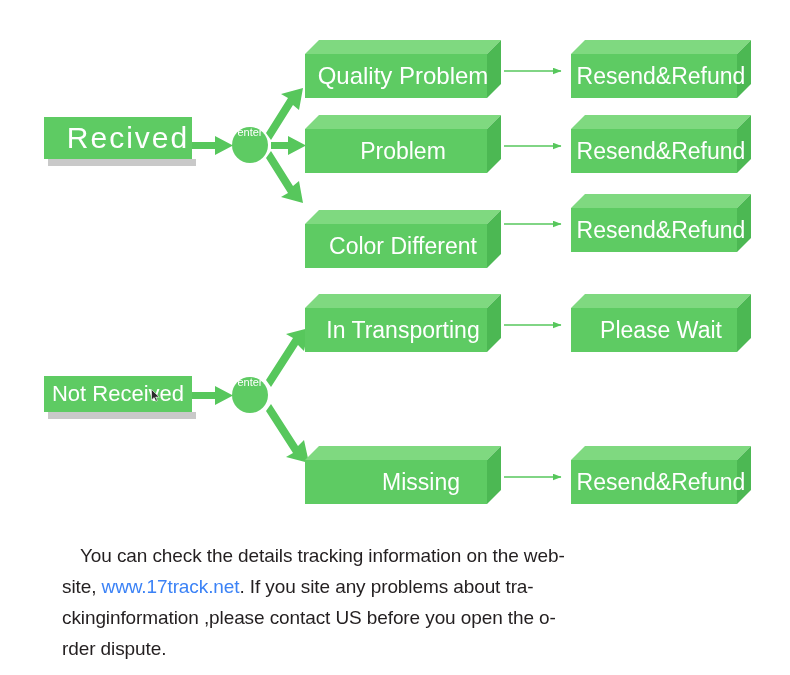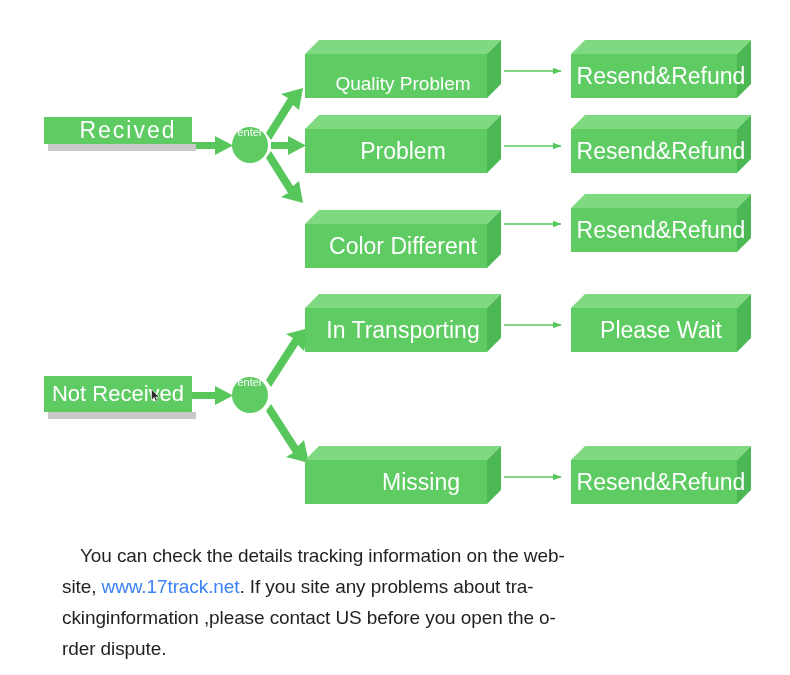--- a/index.html
+++ b/index.html
@@ -166,21 +166,21 @@
       <line x1="504" y1="224" x2="561" y2="224" stroke="#57C75C" stroke-width="1.6" marker-end="url(#thinHead)"></line>
     </g>
     <g>
       <line x1="504" y1="325" x2="561" y2="325" stroke="#57C75C" stroke-width="1.6" marker-end="url(#thinHead)"></line>
     </g>
     <g>
       <line x1="504" y1="477" x2="561" y2="477" stroke="#57C75C" stroke-width="1.6" marker-end="url(#thinHead)"></line>
     </g>
   </svg>
 
-  <div class="flat-box" style="left:44px; top:117px; width:148px; height:27px; font-size:23px; letter-spacing:2px;padding-left:20px;">
+  <div class="flat-box" style="left:44px; top:117px; width:148px; height:42px; font-size:30px; letter-spacing:2px;padding-left:20px;">
     <span class="shadow-bar"></span>
     <span class="lbl">Recived</span>
   </div>
 
   <div class="flat-box" style="left:44px; top:376px; width:148px; height:36px; font-size:22px;">
     <span class="shadow-bar"></span>
     <span class="lbl">Not Received</span>
   </div>
 
   <div class="enter-node" style="left:232px; top:127px; width:36px; height:36px;">
@@ -189,21 +189,21 @@
   <div class="enter-node" style="left:232px; top:377px; width:36px; height:36px;">
     <span>enter</span>
   </div>
 
   <div class="box3d" style="left:305px; top:40px; width:196px; height:58px;">
     <svg width="196" height="58" viewBox="0 0 196 58">
       <polygon points="0,14 14,0 196,0 182,14" fill="#7FD980"></polygon>
       <polygon points="182,14 196,0 196,44 182,58" fill="#4CB853"></polygon>
       <rect x="0" y="14" width="182" height="44" fill="#5ECB63"></rect>
     </svg>
-    <span class="lbl" style="top:14px; height:60px; font-size:19px;text-align:center;">Quality Problem</span>
+    <span class="lbl" style="top:14px; height:44px; font-size:24px;text-align:center;">Quality Problem</span>
   </div>
 
   <div class="box3d" style="left:305px; top:115px; width:196px; height:58px;">
     <svg width="196" height="58" viewBox="0 0 196 58">
       <polygon points="0,14 14,0 196,0 182,14" fill="#7FD980"></polygon>
       <polygon points="182,14 196,0 196,44 182,58" fill="#4CB853"></polygon>
       <rect x="0" y="14" width="182" height="44" fill="#5ECB63"></rect>
     </svg>
     <span class="lbl" style="top:14px; height:44px; font-size:23px;">Problem</span>
   </div>

